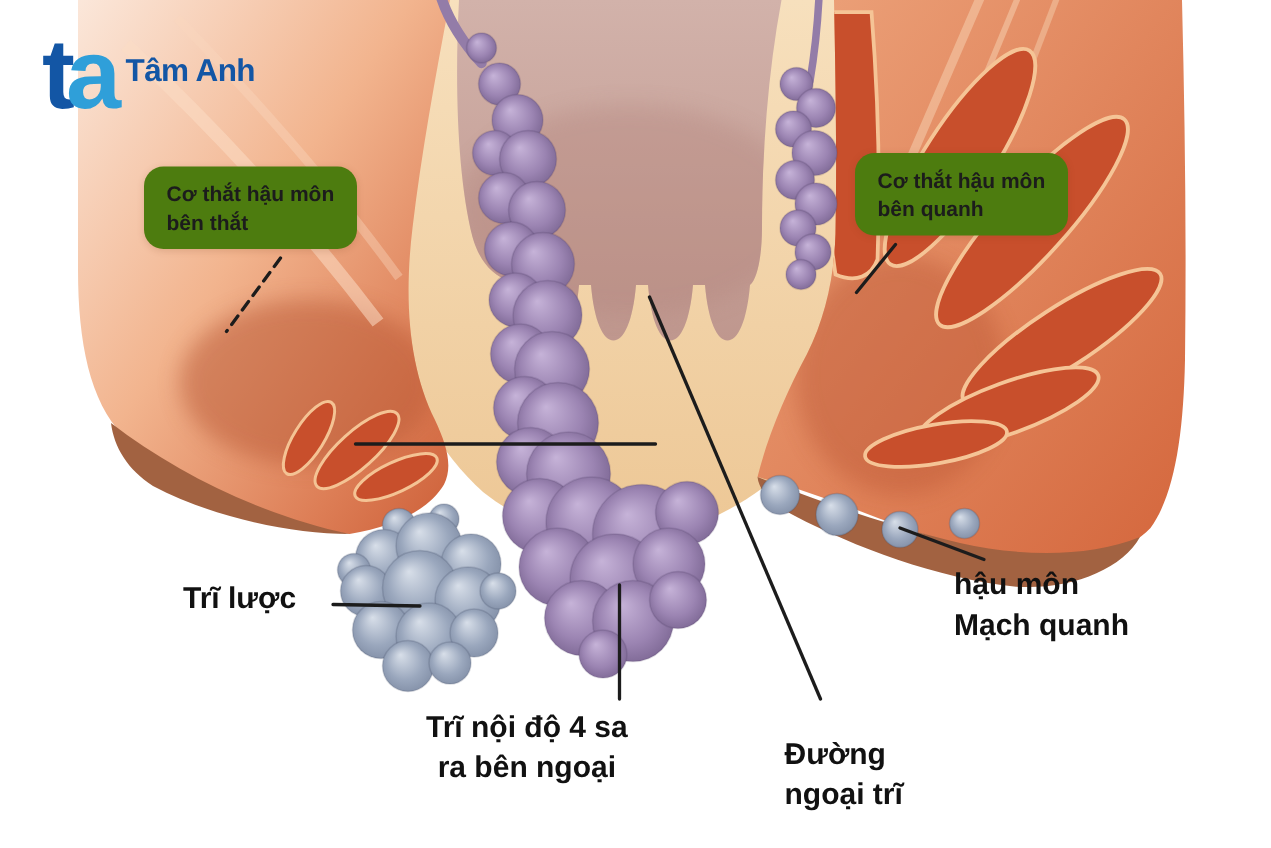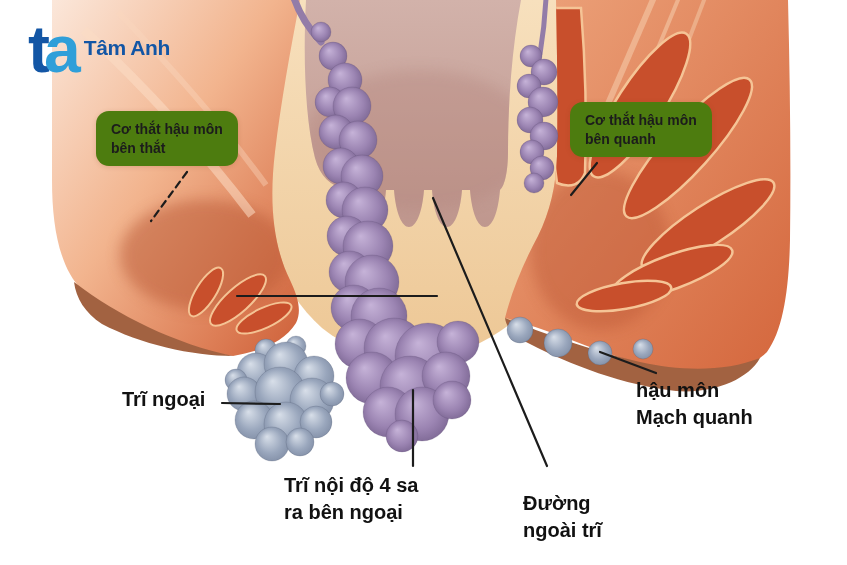--- a/index.html
+++ b/index.html
@@ -19,21 +19,21 @@
        font-size:14px;font-weight:700;color:#1c1c1c;line-height:1.33;
        box-shadow:0 1px 5px rgba(120,60,30,.18);white-space:nowrap;}
 
   
   .free{position:absolute;font-size:20px;font-weight:700;color:#111;line-height:1.35;white-space:nowrap;}
 
   #tag-ext{left:96px;top:111px;}
   #tag-int{left:570px;top:102px;}
   #tag-ano{left:73px;top:276px;}
   #lbl-tri-ngoai{left:122px;top:386px;}
-  #lbl-tri-noi{left:284px;top:472px;}
+  #lbl-tri-noi{left:284px;top:472px;text-align:center;}
   #lbl-duong{left:523px;top:490px;}
   #lbl-mach{left:636px;top:377px;}
 </style>
 </head>
 <body>
 
 <div class="stage">
 
   <svg class="illustration" width="847" height="565" viewBox="0 0 847 565">
     <defs>
@@ -224,31 +224,31 @@
     <div>bên thắt</div>
   </div>
 
   <div class="tag" id="tag-int">
     <div>Cơ thắt hậu môn</div>
     <div>bên quanh</div>
   </div>
 
 
   <div class="free" id="lbl-tri-ngoai">
-    <div>Trĩ ngoại</div>
+    <div>Trĩ lược</div>
   </div>
 
   <div class="free" id="lbl-tri-noi">
     <div>Trĩ nội độ 4 sa</div>
     <div>ra bên ngoại</div>
   </div>
 
   <div class="free" id="lbl-duong">
     <div>Đường</div>
-    <div>ngoài trĩ</div>
+    <div>ngoại trĩ</div>
   </div>
 
   <div class="free" id="lbl-mach">
     <div>hậu môn</div>
     <div>Mạch quanh</div>
   </div>
 
 </div>
 
 </body></html>

